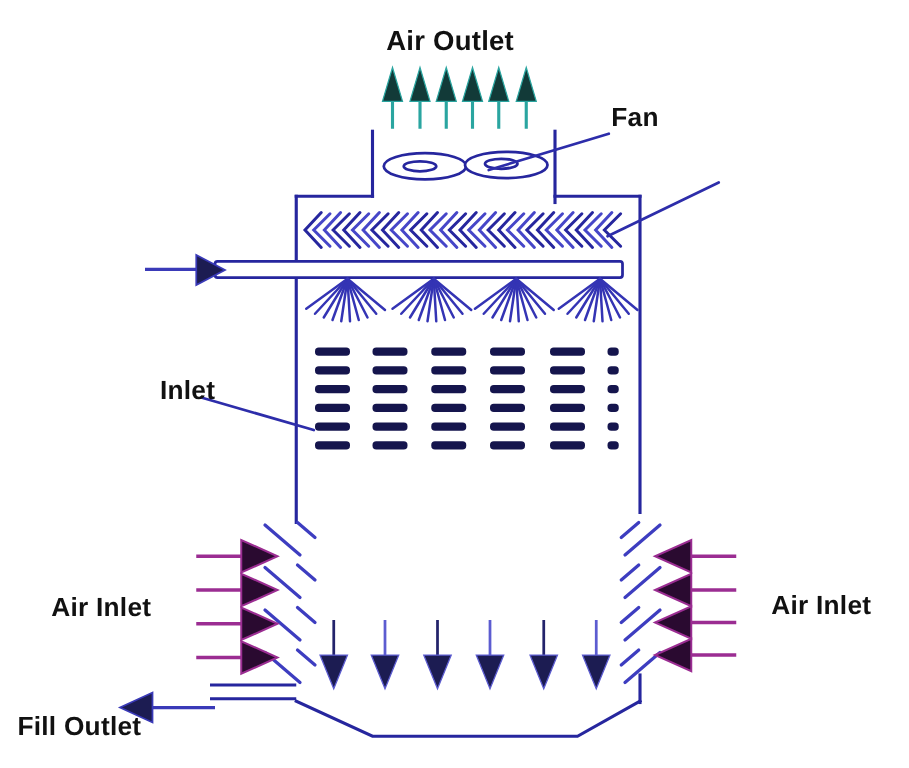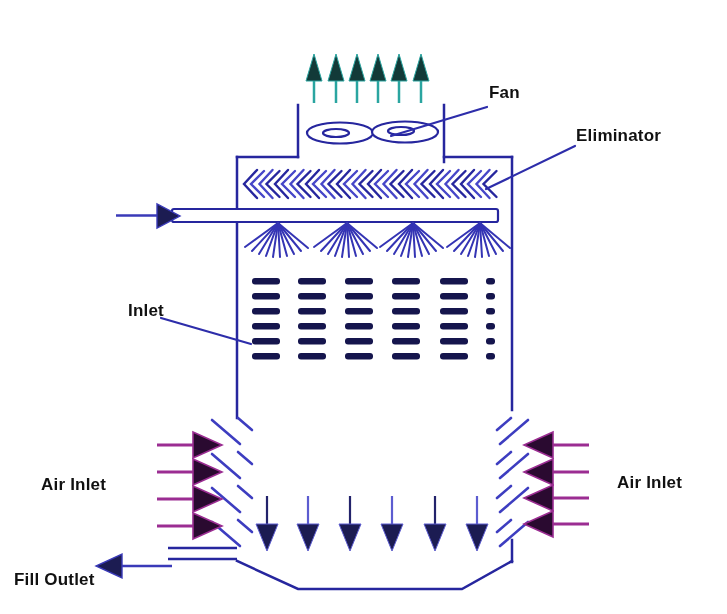--- a/index.html
+++ b/index.html
@@ -1,20 +1,20 @@
 <!DOCTYPE html>
 <html style="--background: #ffffff; --label-text: #111111; --line: #26269e; --leader: #2d2daa; --chevron-dark: #26269e; --chevron-light: #4646c8; --spray: #3434b4; --fill-dash: #15154d; --louver: #3d3dc0; --teal-stem: #2aa5a0; --teal-head: #123a38; --magenta-stem: #9b2d92; --magenta-head: #2a0a30; --navy-head: #1c1c52; --down-stem-light: #5c5cd0; --down-stem-dark: #23236b; --water-arrow-stem: #3a3ab8;"><head>
 <meta charset="utf-8">
 <style>
   html,body{margin:0;padding:0;background:#fff;}
   .stage{position:relative;width:727px;height:614px;background:var(--background,#ffffff);
          font-family:"Liberation Sans",sans-serif;overflow:hidden;}
   .stage svg{position:absolute;left:0;top:0;}
   .lbl{position:absolute;font-weight:bold;color:var(--label-text,#111111);
-       font-size:17px;line-height:1.05;white-space:nowrap;letter-spacing:.2px;}
+       font-size:21px;line-height:1.05;white-space:nowrap;letter-spacing:.2px;}
   .lbl.big{font-size:22px;}
   
   .outline{fill:none;stroke:var(--line);stroke-width:2.5;stroke-linecap:square;}
   .duct{fill:none;stroke:var(--line);stroke-width:2.3;}
   .white-shape{fill:#ffffff;stroke:var(--line);stroke-width:2.2;}
   .pipe{fill:#ffffff;stroke:var(--line);stroke-width:2.2;}
   .leader{fill:none;stroke:var(--leader);stroke-width:2.2;stroke-linecap:round;}
   .chev-d{fill:none;stroke:var(--chevron-dark);stroke-width:2.4;stroke-linecap:round;}
   .chev-l{fill:none;stroke:var(--chevron-light);stroke-width:2.4;stroke-linecap:round;}
   .spray{fill:none;stroke:var(--spray);stroke-width:2;stroke-linecap:round;}
@@ -248,19 +248,19 @@
     <g>
       <line class="water-stem" x1="122" y1="566" x2="172" y2="566"></line>
       <polygon class="water-head" points="122,554 122,578 96,566"></polygon>
     </g>
 
     <path class="leader" d="M487,107 L391,136"></path>
     <path class="leader" d="M575,146 L486,189"></path>
     <path class="leader" d="M161,318 L251,344"></path>
   </svg>
 
+  <div class="lbl big" style="left:309px;top:21px;">Air Outlet</div>
   <div class="lbl" style="left:489px;top:84px;">Fan</div>
-  <div class="lbl" style="left:576px;top:127px;">Eliminator</div>
   <div class="lbl" style="left:128px;top:302px;">Inlet</div>
   <div class="lbl" style="left:41px;top:476px;">Air Inlet</div>
   <div class="lbl" style="left:617px;top:474px;">Air Inlet</div>
   <div class="lbl" style="left:14px;top:571px;">Fill Outlet</div>
 </div>
 
 </body></html>

